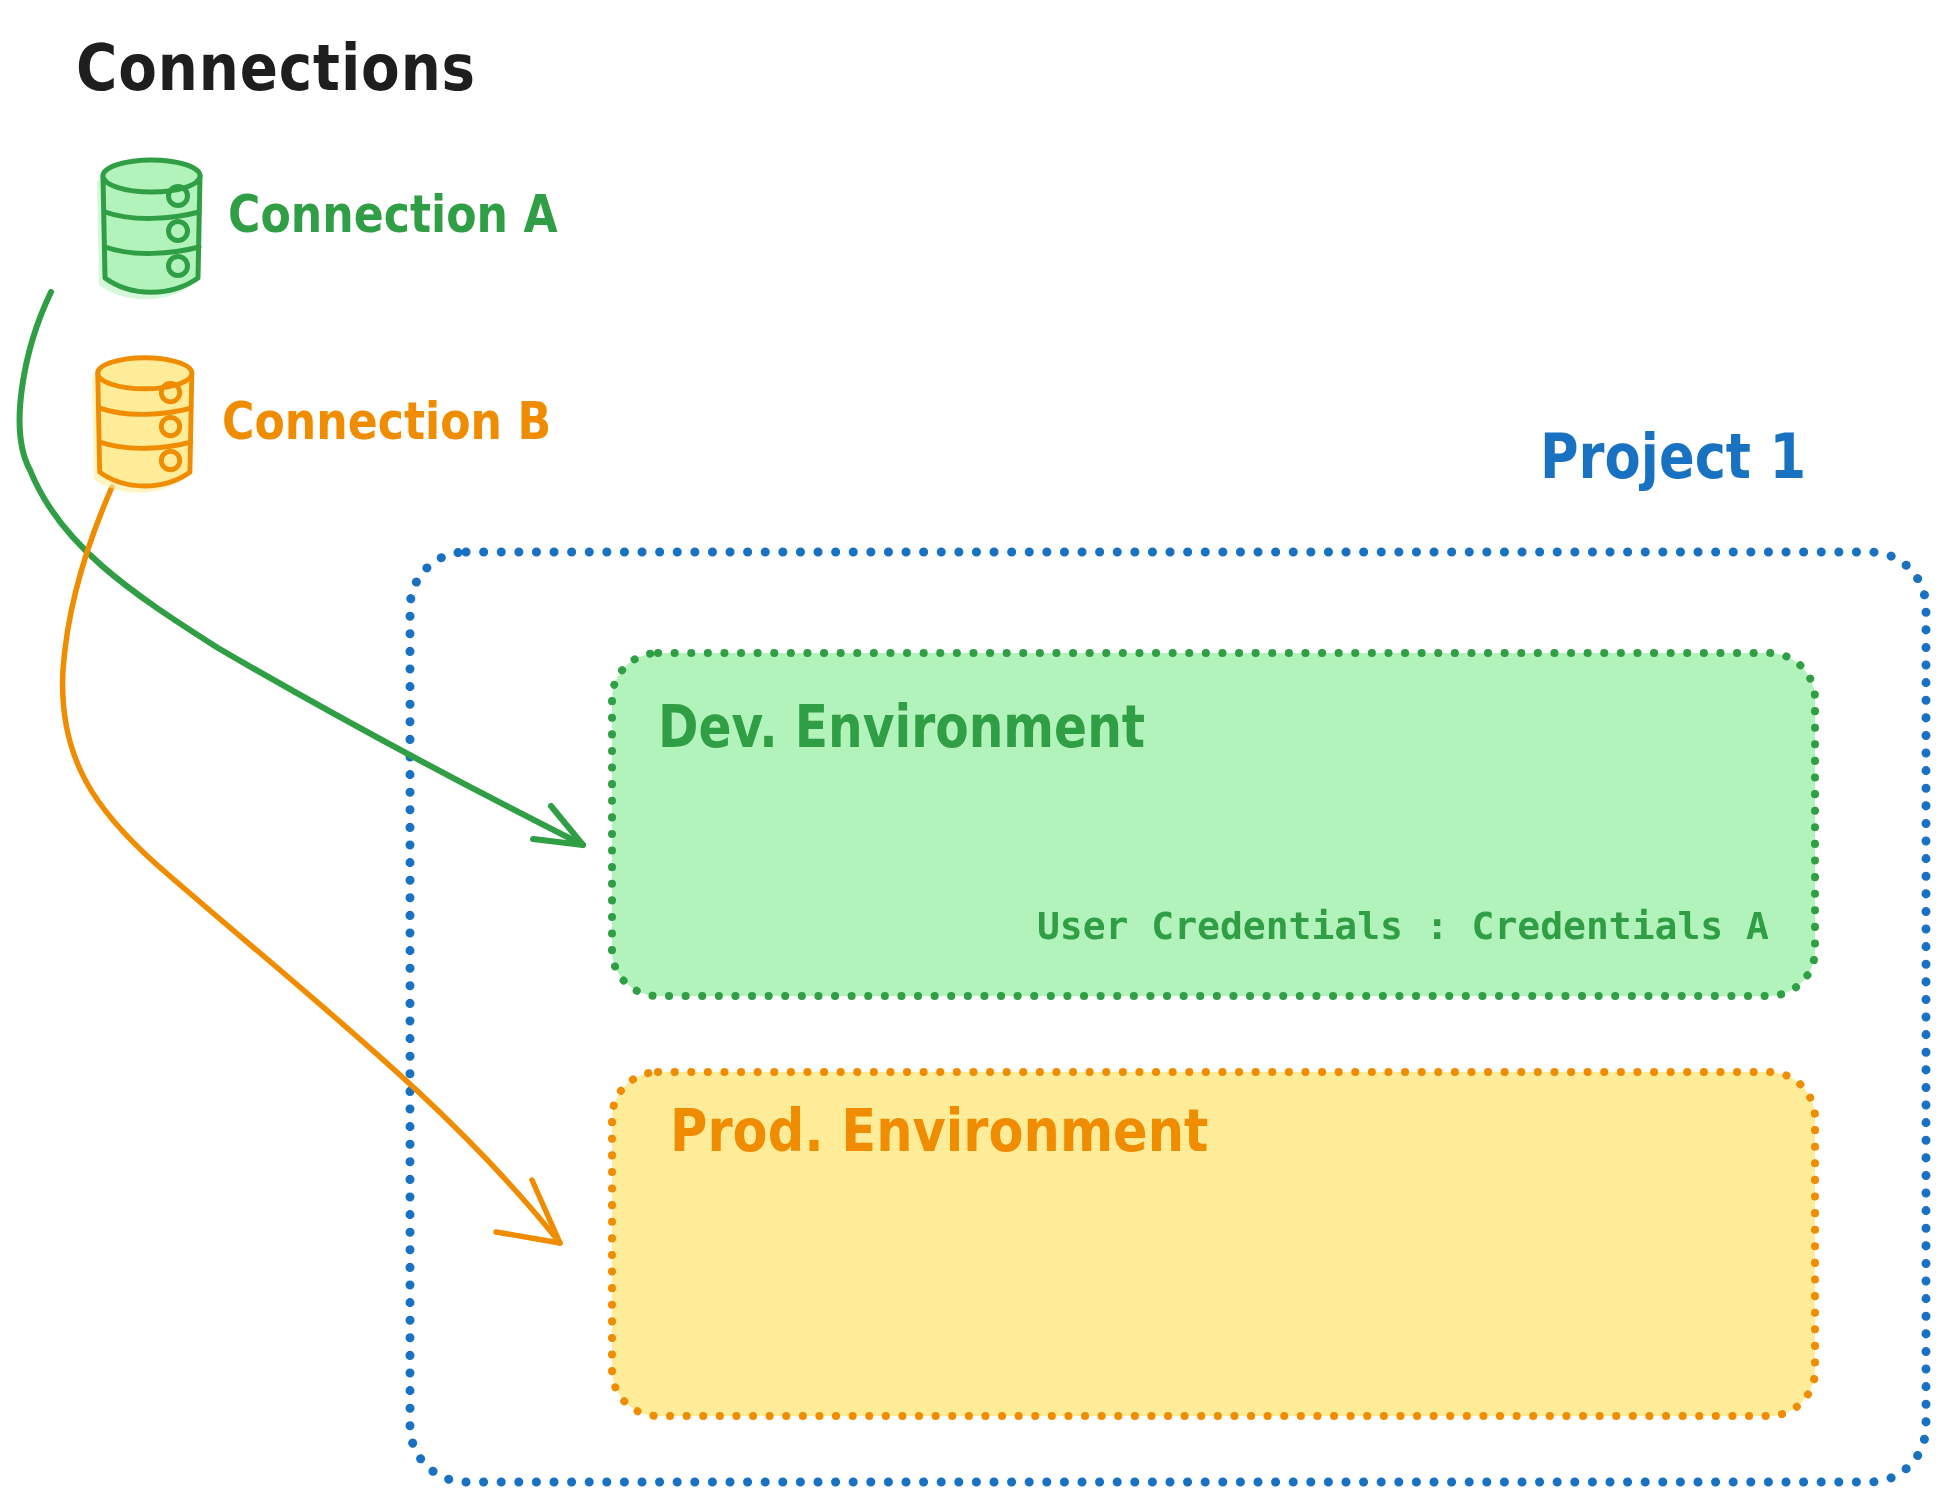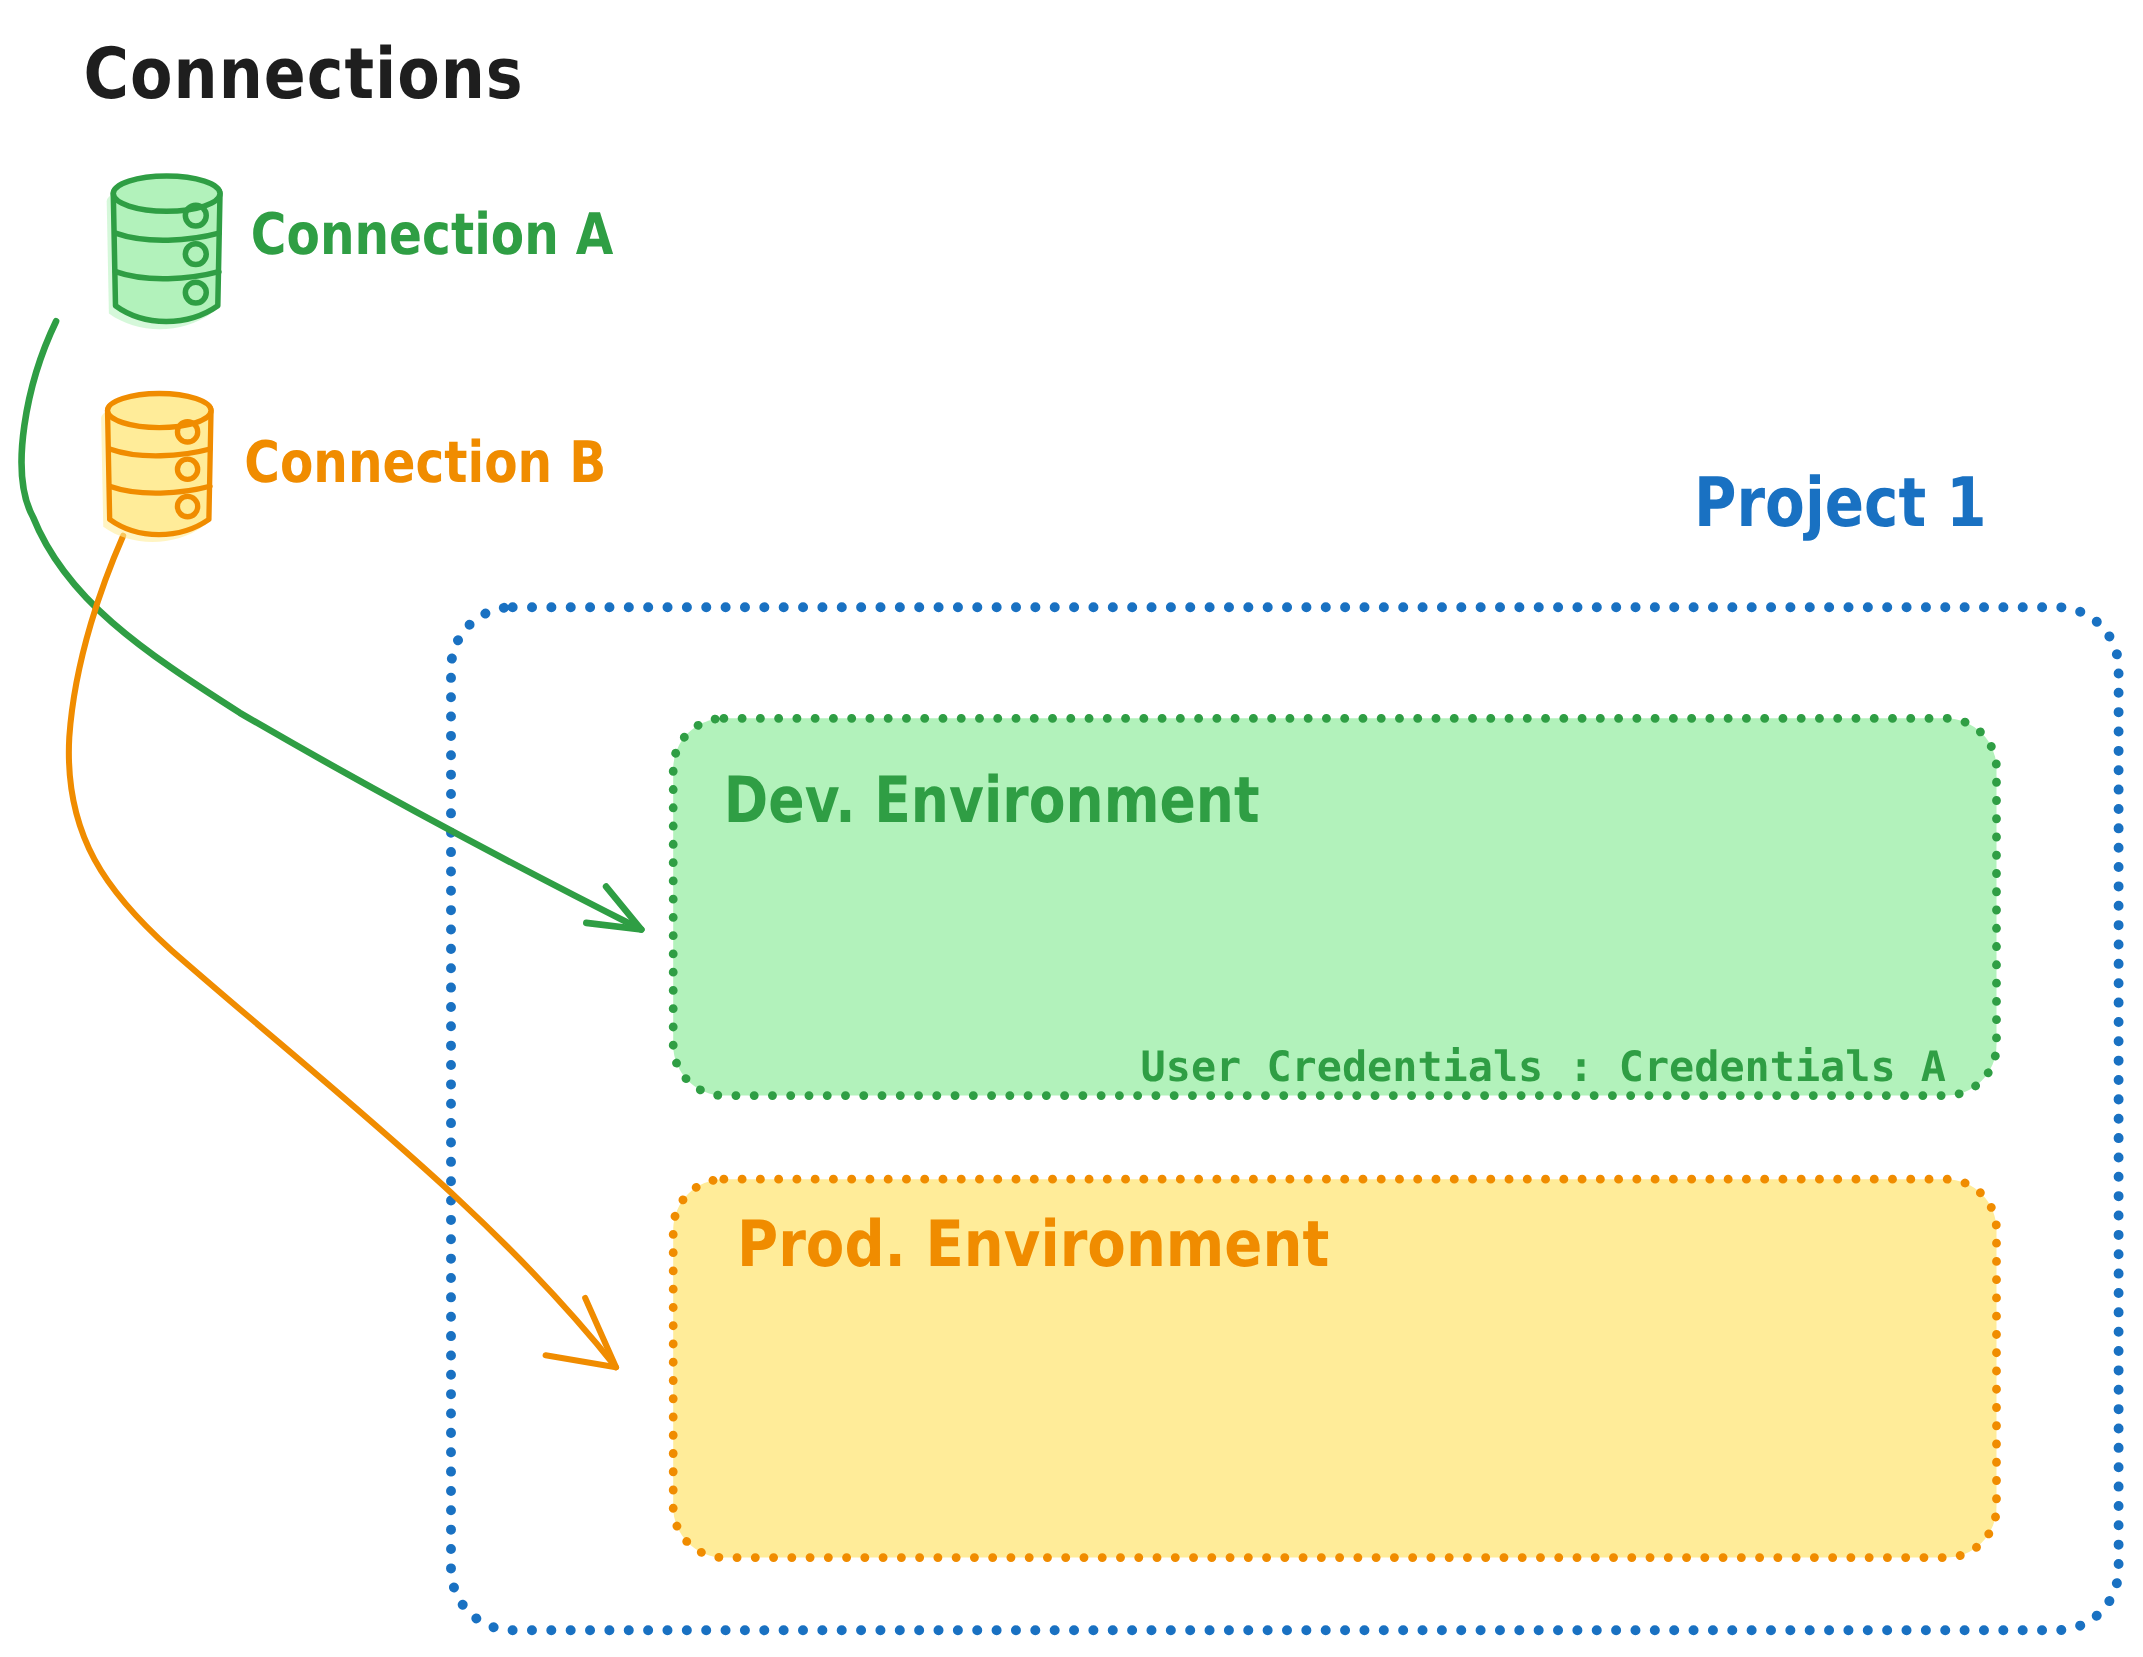--- a/index.html
+++ b/index.html
@@ -57,21 +57,20 @@
   .prod-env-title {
     left: 670px; top: 1100px;
     font-size: 58px; font-weight: 600;
     color: #f08c00;
     transform: scaleX(0.88);
   }
   .cred {
     font-family: "DejaVu Sans Mono", "Liberation Mono", monospace;
     font-size: 38px; font-weight: 700;
     text-align: right;
-    margin-top: 44px;
   }
   .dev-cred  { right: 179px; top: 906px;  color: #2f9e44; }
   .prod-cred { right: 181px; top: 1327px; color: #f08c00; }
 </style>
 </head>
 <body>
 
 <div class="canvas">
 
   <svg class="layer" viewBox="0 0 1948 1506">

